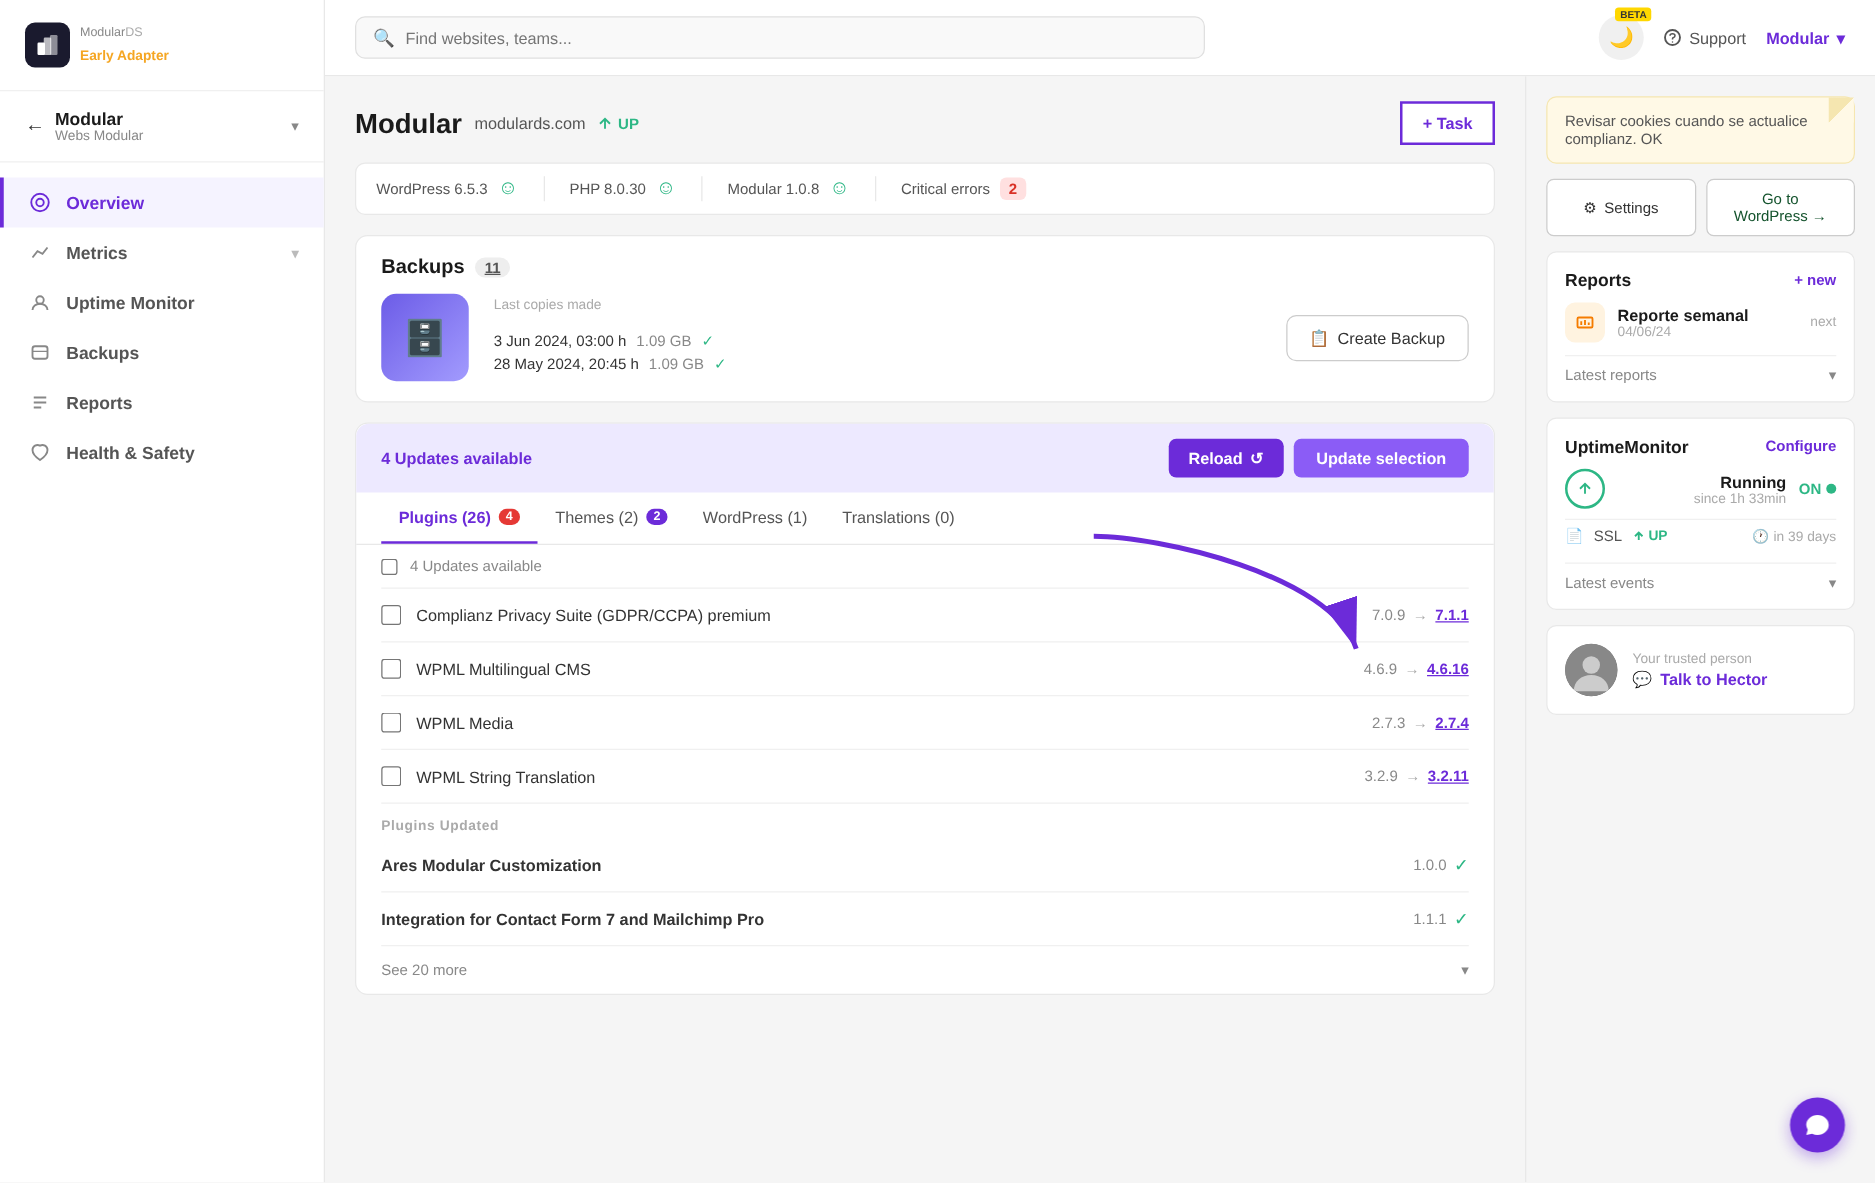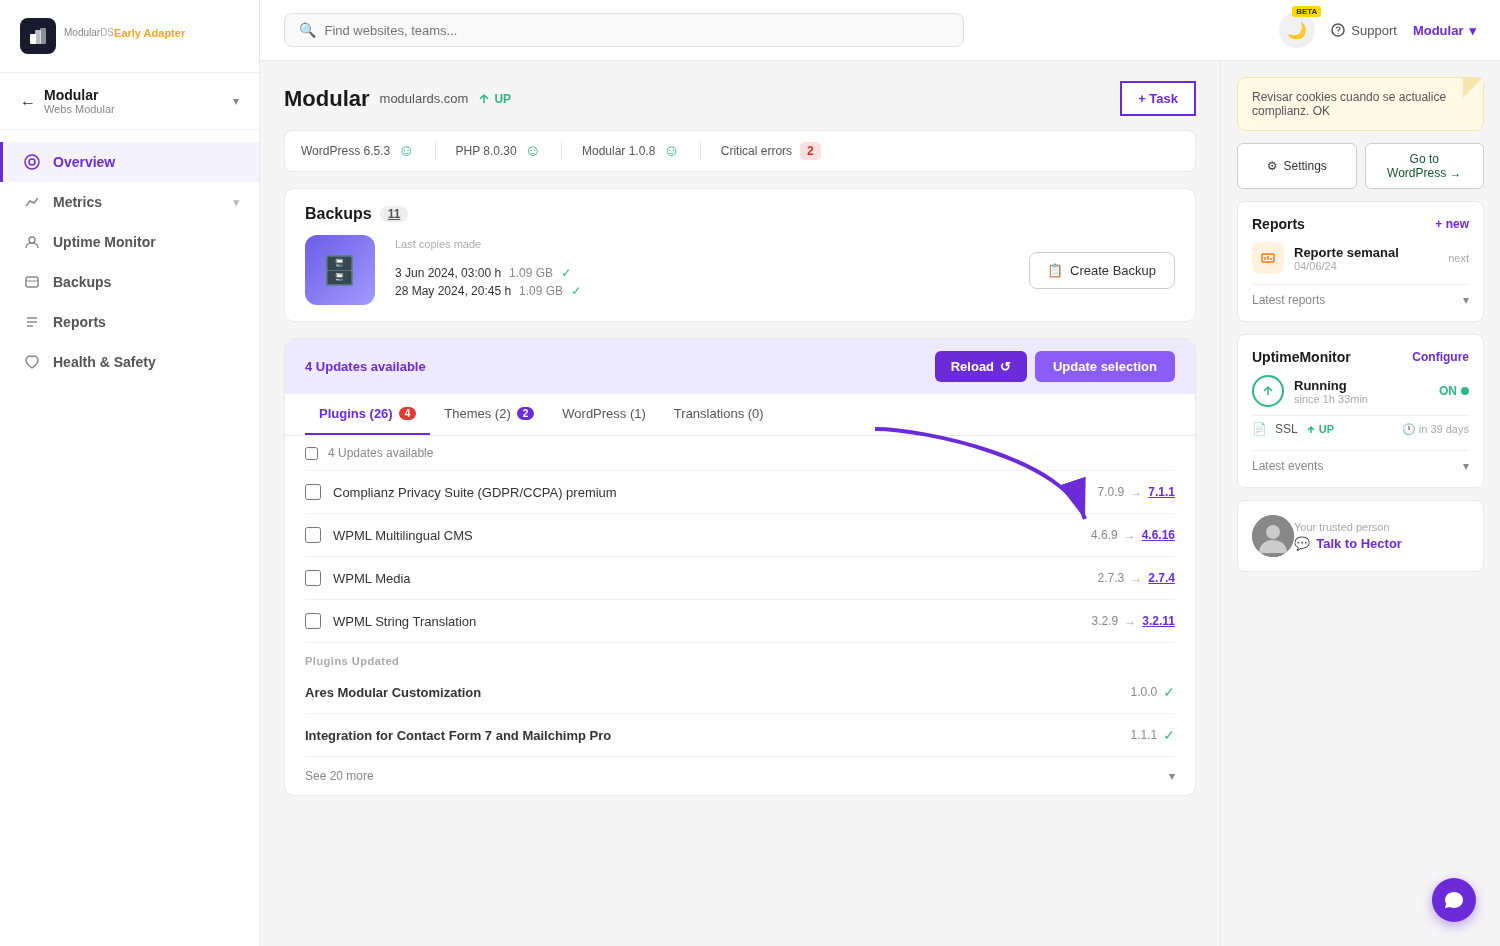--- a/index.html
+++ b/index.html
@@ -22,21 +22,21 @@
       padding: 18px 20px;
       border-bottom: 1px solid #f0f0f0;
     }
     .logo-icon {
       width: 36px; height: 36px;
       background: #1a1a2e;
       border-radius: 8px;
       display: flex; align-items: center; justify-content: center;
       color: #fff; font-weight: bold; font-size: 14px;
     }
-    .logo-text { display: flex; flex-direction: row; }
+    .logo-text { display: flex; flex-direction: column; }
     .logo-name { font-size: 15px; font-weight: 700; color: #1a1a1a; }
     .logo-name span { font-size: 10px; font-weight: 400; vertical-align: super; color: #888; }
     .logo-sub { font-size: 11px; color: #f5a623; font-weight: 600; }
 
     .sidebar-site {
       display: flex; align-items: center; justify-content: space-between;
       padding: 14px 20px;
       border-bottom: 1px solid #f0f0f0;
     }
     .sidebar-site-left { display: flex; align-items: center; gap: 8px; }
@@ -355,21 +355,21 @@
     .configure-btn { color: #6c2bd9; font-size: 12px; font-weight: 600; cursor: pointer; }
     .um-row {
       display: flex; align-items: center; gap: 10px; margin-bottom: 8px;
     }
     .um-status-icon {
       width: 32px; height: 32px;
       border: 2px solid #2db785; border-radius: 50%;
       display: flex; align-items: center; justify-content: center;
       color: #2db785; font-size: 14px;
     }
-    .um-status-info { flex: 1; }
+    .um-status-info { flex: 1; text-align: right; }
     .um-running { font-size: 13px; font-weight: 600; color: #1a1a1a; }
     .um-since { font-size: 11px; color: #aaa; }
     .on-badge {
       display: flex; align-items: center; gap: 4px;
       font-size: 12px; font-weight: 700; color: #2db785;
     }
     .on-dot { width: 8px; height: 8px; background: #2db785; border-radius: 50%; }
     .ssl-row {
       display: flex; align-items: center; gap: 8px;
       font-size: 12px; color: #555; padding: 6px 0;
@@ -380,21 +380,21 @@
     .latest-events-row {
       display: flex; align-items: center; justify-content: space-between;
       margin-top: 8px; padding-top: 8px; border-top: 1px solid #f0f0f0;
       font-size: 12px; color: #888; cursor: pointer;
     }
 
     
     .trusted-card {
       background: #fff; border-radius: 8px; border: 1px solid #e8e8e8;
       padding: 14px;
-      display: flex; align-items: center; 
+      display: flex; align-items: center; gap: 12px;
     }
     .avatar {
       width: 42px; height: 42px; border-radius: 50%;
       background: linear-gradient(135deg, #888, #555);
       display: flex; align-items: center; justify-content: center;
       color: #fff; font-size: 16px; font-weight: 600; flex-shrink: 0;
       overflow: hidden;
     }
     .trusted-info {}
     .trusted-label { font-size: 11px; color: #aaa; margin-bottom: 3px; }

